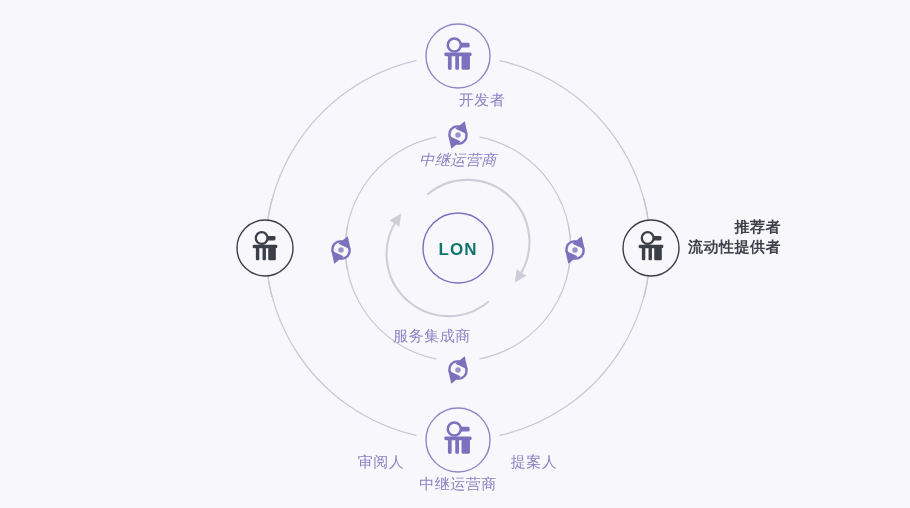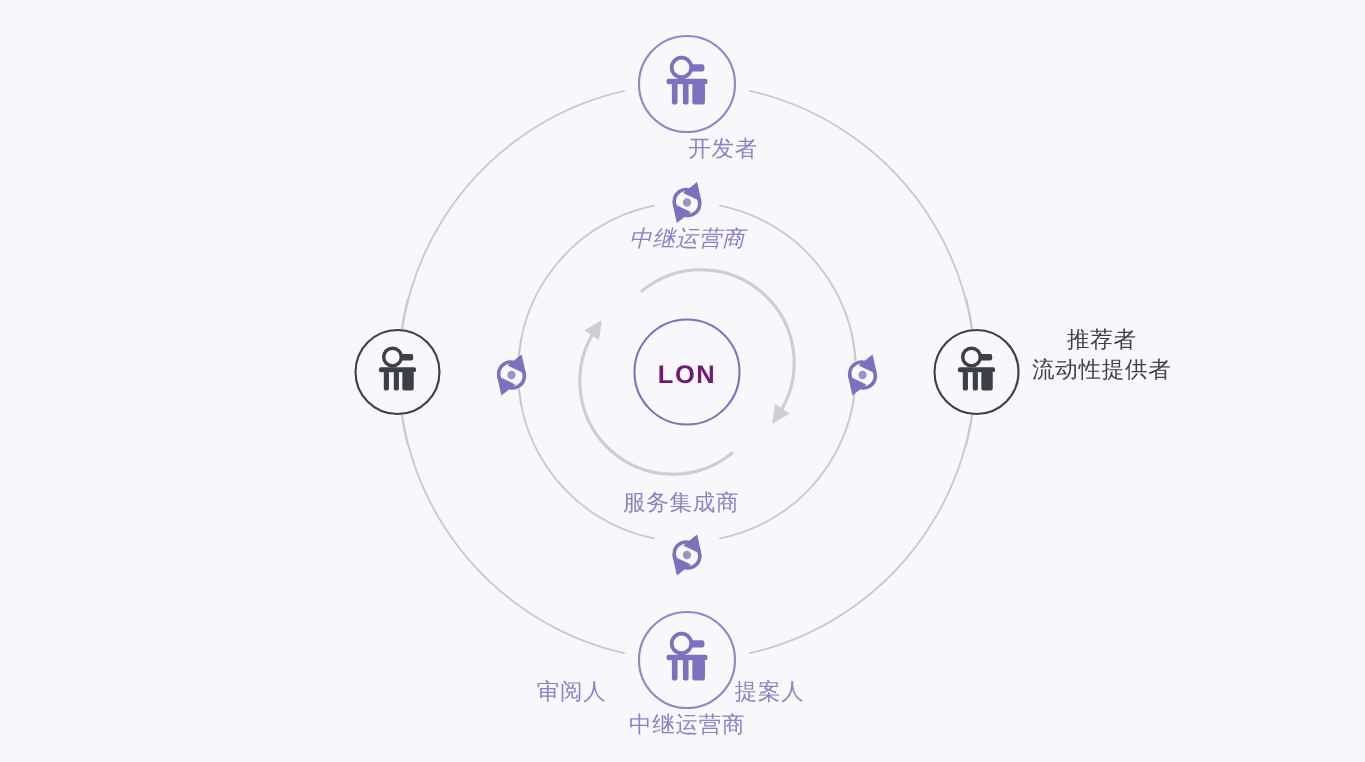--- a/index.html
+++ b/index.html
@@ -41,28 +41,29 @@
     color: #3d4049;
     font-size: 15px;
     letter-spacing: 0.5px;
     font-weight: 500;
   }
   .label-dark .line { display: block; }
   .side-left {
     text-align: right;
   }
   .side-right {
-    text-align: center;
+    text-align: right;
+    font-weight: bold;
   }
   .center-text {
     transform: translateX(-50%);
     text-align: center;
   }
   .lon-text {
-    color: #701a75;
+    color: #0f766e;
     font-size: 17px;
     font-weight: 600;
     letter-spacing: 1px;
   }
 </style>
 </head>
 <body>
 
 <div id="stage">
 
@@ -179,25 +180,25 @@
   </svg>
 
   <div class="label label-purple center-text lon-text" style="left:458px; top:239px;">LON</div>
 
   <div class="label label-purple center-text" style="left:482px; top:90px;">开发者</div>
 
   <div class="label label-purple center-text" style="left:458px; top:474px;">中继运营商</div>
 
   <div class="label label-purple center-text" style="left:458px; top:150px;font-style:italic;">中继运营商</div>
 
-  <div class="label label-purple center-text" style="left:454px; top:326px;">服务集成商</div>
+  <div class="label label-purple center-text" style="left:432px; top:326px;">服务集成商</div>
 
 
   <div class="label label-dark side-right" style="left:688px; top:217px;">
     <span class="line">推荐者</span>
     <span class="line">流动性提供者</span>
   </div>
 
   <div class="label label-purple center-text" style="left:381px; top:452px;">审阅人</div>
 
-  <div class="label label-purple center-text" style="left:513px; top:452px;">提案人</div>
+  <div class="label label-purple center-text" style="left:534px; top:452px;">提案人</div>
 
 </div>
 
 </body></html>

